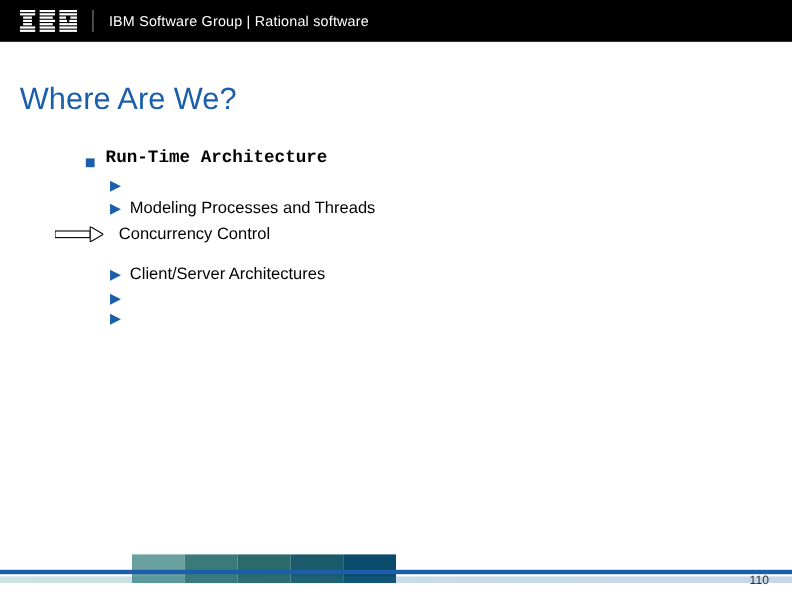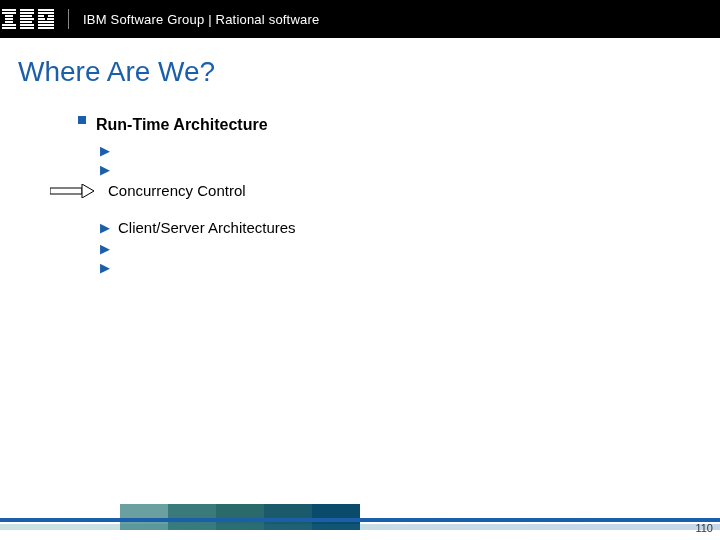--- a/index.html
+++ b/index.html
@@ -11,55 +11,56 @@
   overflow:hidden;
 }
 
 
 .header {
   background:#000;
   color:#fff;
   height:38px;
   display:flex;
   align-items:center;
-  padding:0 2px;
+  padding:0 18px;
   gap:14px;
   text-align:right;
 }
 .ibm-logo { display:flex; align-items:center; }
 .ibm-logo svg { display:block; }
 .header-divider {
   width:1px; height:20px; background:#888;
 }
 .header-text {
   font-size:13px;
   letter-spacing:0.2px;
 }
 
 
 .title {
   color:#1b5faa;
   font-size:28px;
   font-weight:400;
-  padding:18px 0 22px 18px;
+  padding:36px 0 22px 18px;
 }
 
 
 .body {
   padding-left:78px;
   font-size:15px;
   color:#000;
 }
 .section-head {
   display:flex;
-  align-items:flex-start;
+  align-items:flex-end;
   gap:10px;
   font-weight:bold;
   margin:6px 0 10px 0;
   font-size:16px;
+  font-family:Liberation Mono, monospace;
 }
 .sq-bullet {
   width:8px; height:8px;
   background:#1b5faa;
   flex:none;
 }
 .sub-list { margin:0 0 20px 22px; }
 .sub-item {
   display:flex;
   align-items:center;
@@ -99,21 +100,21 @@
 .footer-art .tile {
   width:48px; height:26px;
 }
 .t1{background:#6aa0a0;}
 .t2{background:#3a7a7a;}
 .t3{background:#2a6a6a;}
 .t4{background:#1a5a6a;}
 .t5{background:#0a4a6a;}
 .page-num {
   position:absolute;
-  right:7px; bottom:6px;
+  right:21px; bottom:6px;
   font-size:11px;
   color:#333;
 }
 </style>
 </head>
 <body>
 
 <div class="header">
   <span class="ibm-logo">
     <svg width="52" height="20" viewBox="0 0 52 20" aria-hidden="true">
@@ -157,20 +158,21 @@
   <div class="section-head">
     <span class="sq-bullet"></span>
     <span>Run-Time Architecture</span>
   </div>
   <div class="sub-list">
     <div class="sub-item">
       <span class="arrow-bullet">▶</span>
     </div>
     <div class="sub-item">
       <span class="arrow-bullet">▶</span>
+      <span>Modeling Processes and Threads</span>
     </div>
     <div class="sub-item">
       <span class="current-arrow">
         <svg width="44" height="14" viewBox="0 0 44 14">
           <rect x="0" y="4" width="32" height="6" fill="#fff" stroke="#000" stroke-width="1"></rect>
           <polygon points="32,0 44,7 32,14" fill="#fff" stroke="#000" stroke-width="1"></polygon>
         </svg>
       </span>
       <span>Concurrency Control</span>
     </div>

